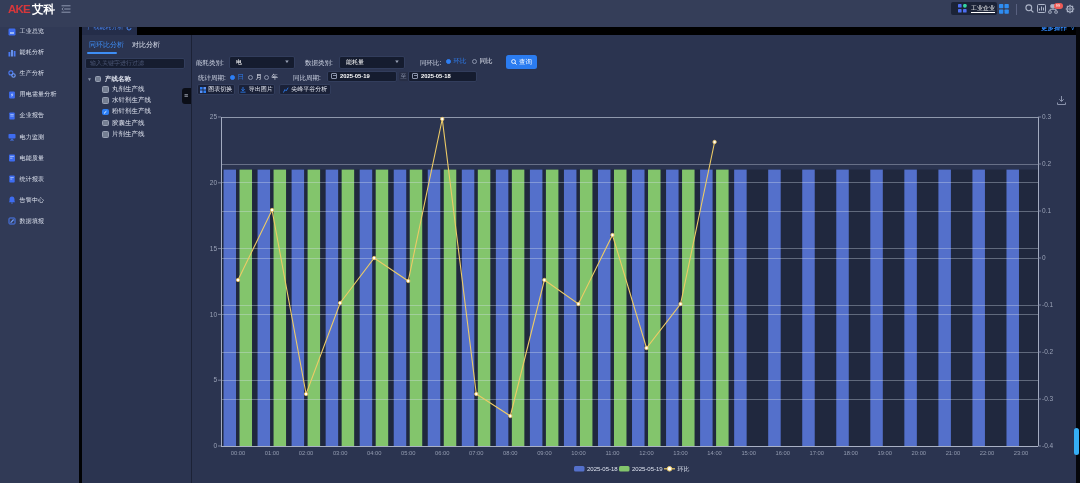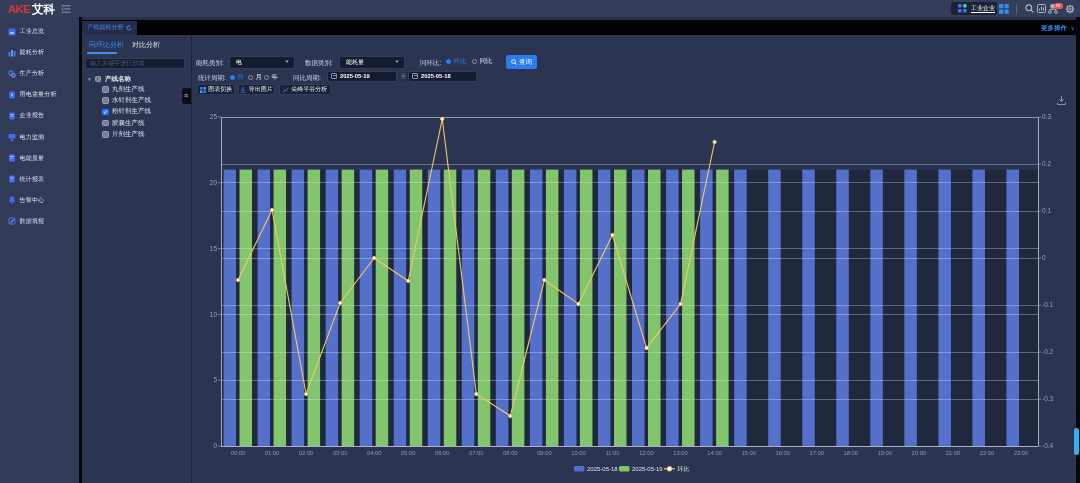--- a/index.html
+++ b/index.html
@@ -1,18 +1,18 @@
 <!DOCTYPE html>
 <html><head><meta charset="utf-8">
 <style>
 * { margin:0; padding:0; box-sizing:border-box; }
 html,body { width:1080px; height:483px; overflow:hidden; background:#2b3450; font-family:"Liberation Sans",sans-serif; }
 .abs { position:absolute; }
 
-#hdr { position:absolute; left:0; top:0; width:1080px; height:17px; background:#353e59; z-index:5; }
+#hdr { position:absolute; left:0; top:0; width:1080px; height:27px; background:#353e59; z-index:5; }
 #logo { position:absolute; left:8px; top:1.5px; font-size:11.5px; font-weight:bold; color:#fff; letter-spacing:0; }
 #logo .ake { color:#d7373b; letter-spacing:-0.8px; margin-right:2px; }
 #collapse { position:absolute; left:61px; top:4.5px; }
 .hicon { position:absolute; top:3.5px; }
 #entbtn { position:absolute; left:951px; top:2px; width:46px; height:13px; background:#1b2337; border-radius:2px; display:flex; align-items:center; padding-left:7px; }
 #entbtn span { color:#fff; font-size:6px; text-decoration:underline; text-decoration-thickness:0.5px; text-underline-offset:1.5px; margin-left:4px; }
 #hdr .vd { position:absolute; left:1016px; top:4.2px; width:1px; height:10.5px; background:#596180; }
 
 #side { position:absolute; left:0; top:17px; width:79px; height:466px; background:#313a56; }
 .mi { position:absolute; left:8px; height:10px; display:flex; align-items:center; white-space:nowrap; }

